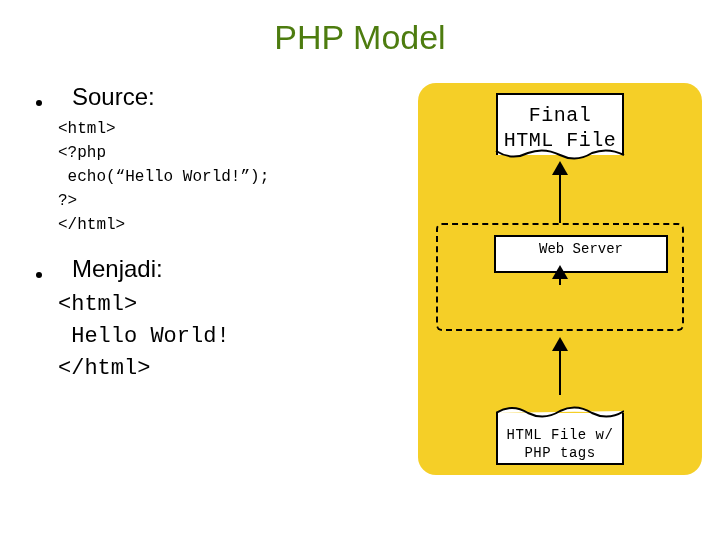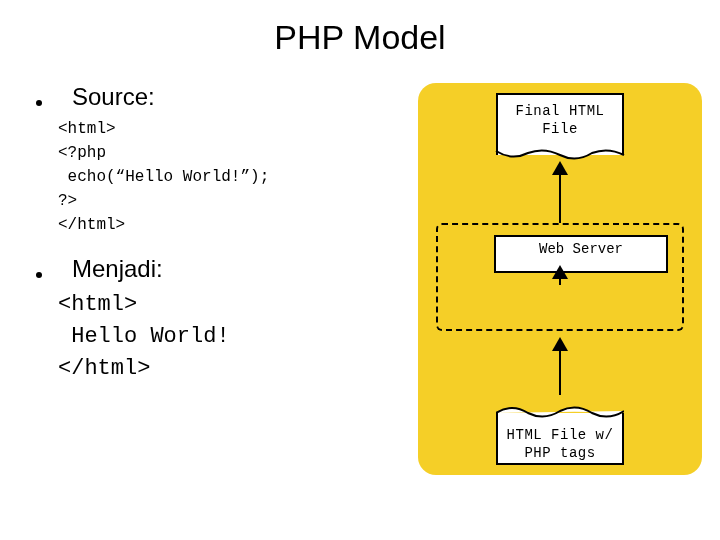--- a/index.html
+++ b/index.html
@@ -9,21 +9,21 @@
   background: #fff;
   font-family: Arial, Helvetica, sans-serif;
   position: relative;
   overflow: hidden;
 }
 .title {
   text-align: center;
   font-size: 34px;
   font-weight: 400;
   margin-top: 18px;
-  color: #000000;
+  color: #4d7c0f;
 }
 .body-row {
   display: flex;
   margin-top: 26px;
 }
 .left-col {
   flex: 1;
   padding-left: 36px;
   padding-right: 10px;
 }
@@ -86,21 +86,21 @@
   font-family: "Courier New", Courier, monospace;
 }
 .doc-top {
   left: 78px;
   top: 10px;
   width: 128px;
   height: 62px;
   border-bottom: none;
 }
 .doc-top-text {
-  font-size: 14px;
+  font-size: 20px;
   line-height: 1.25;
   padding-top: 8px;
   letter-spacing: 0.5px;
 }
 .doc-top-tear {
   position: absolute;
   left: -2px;
   right: -2px;
   bottom: -8px;
   height: 14px;

